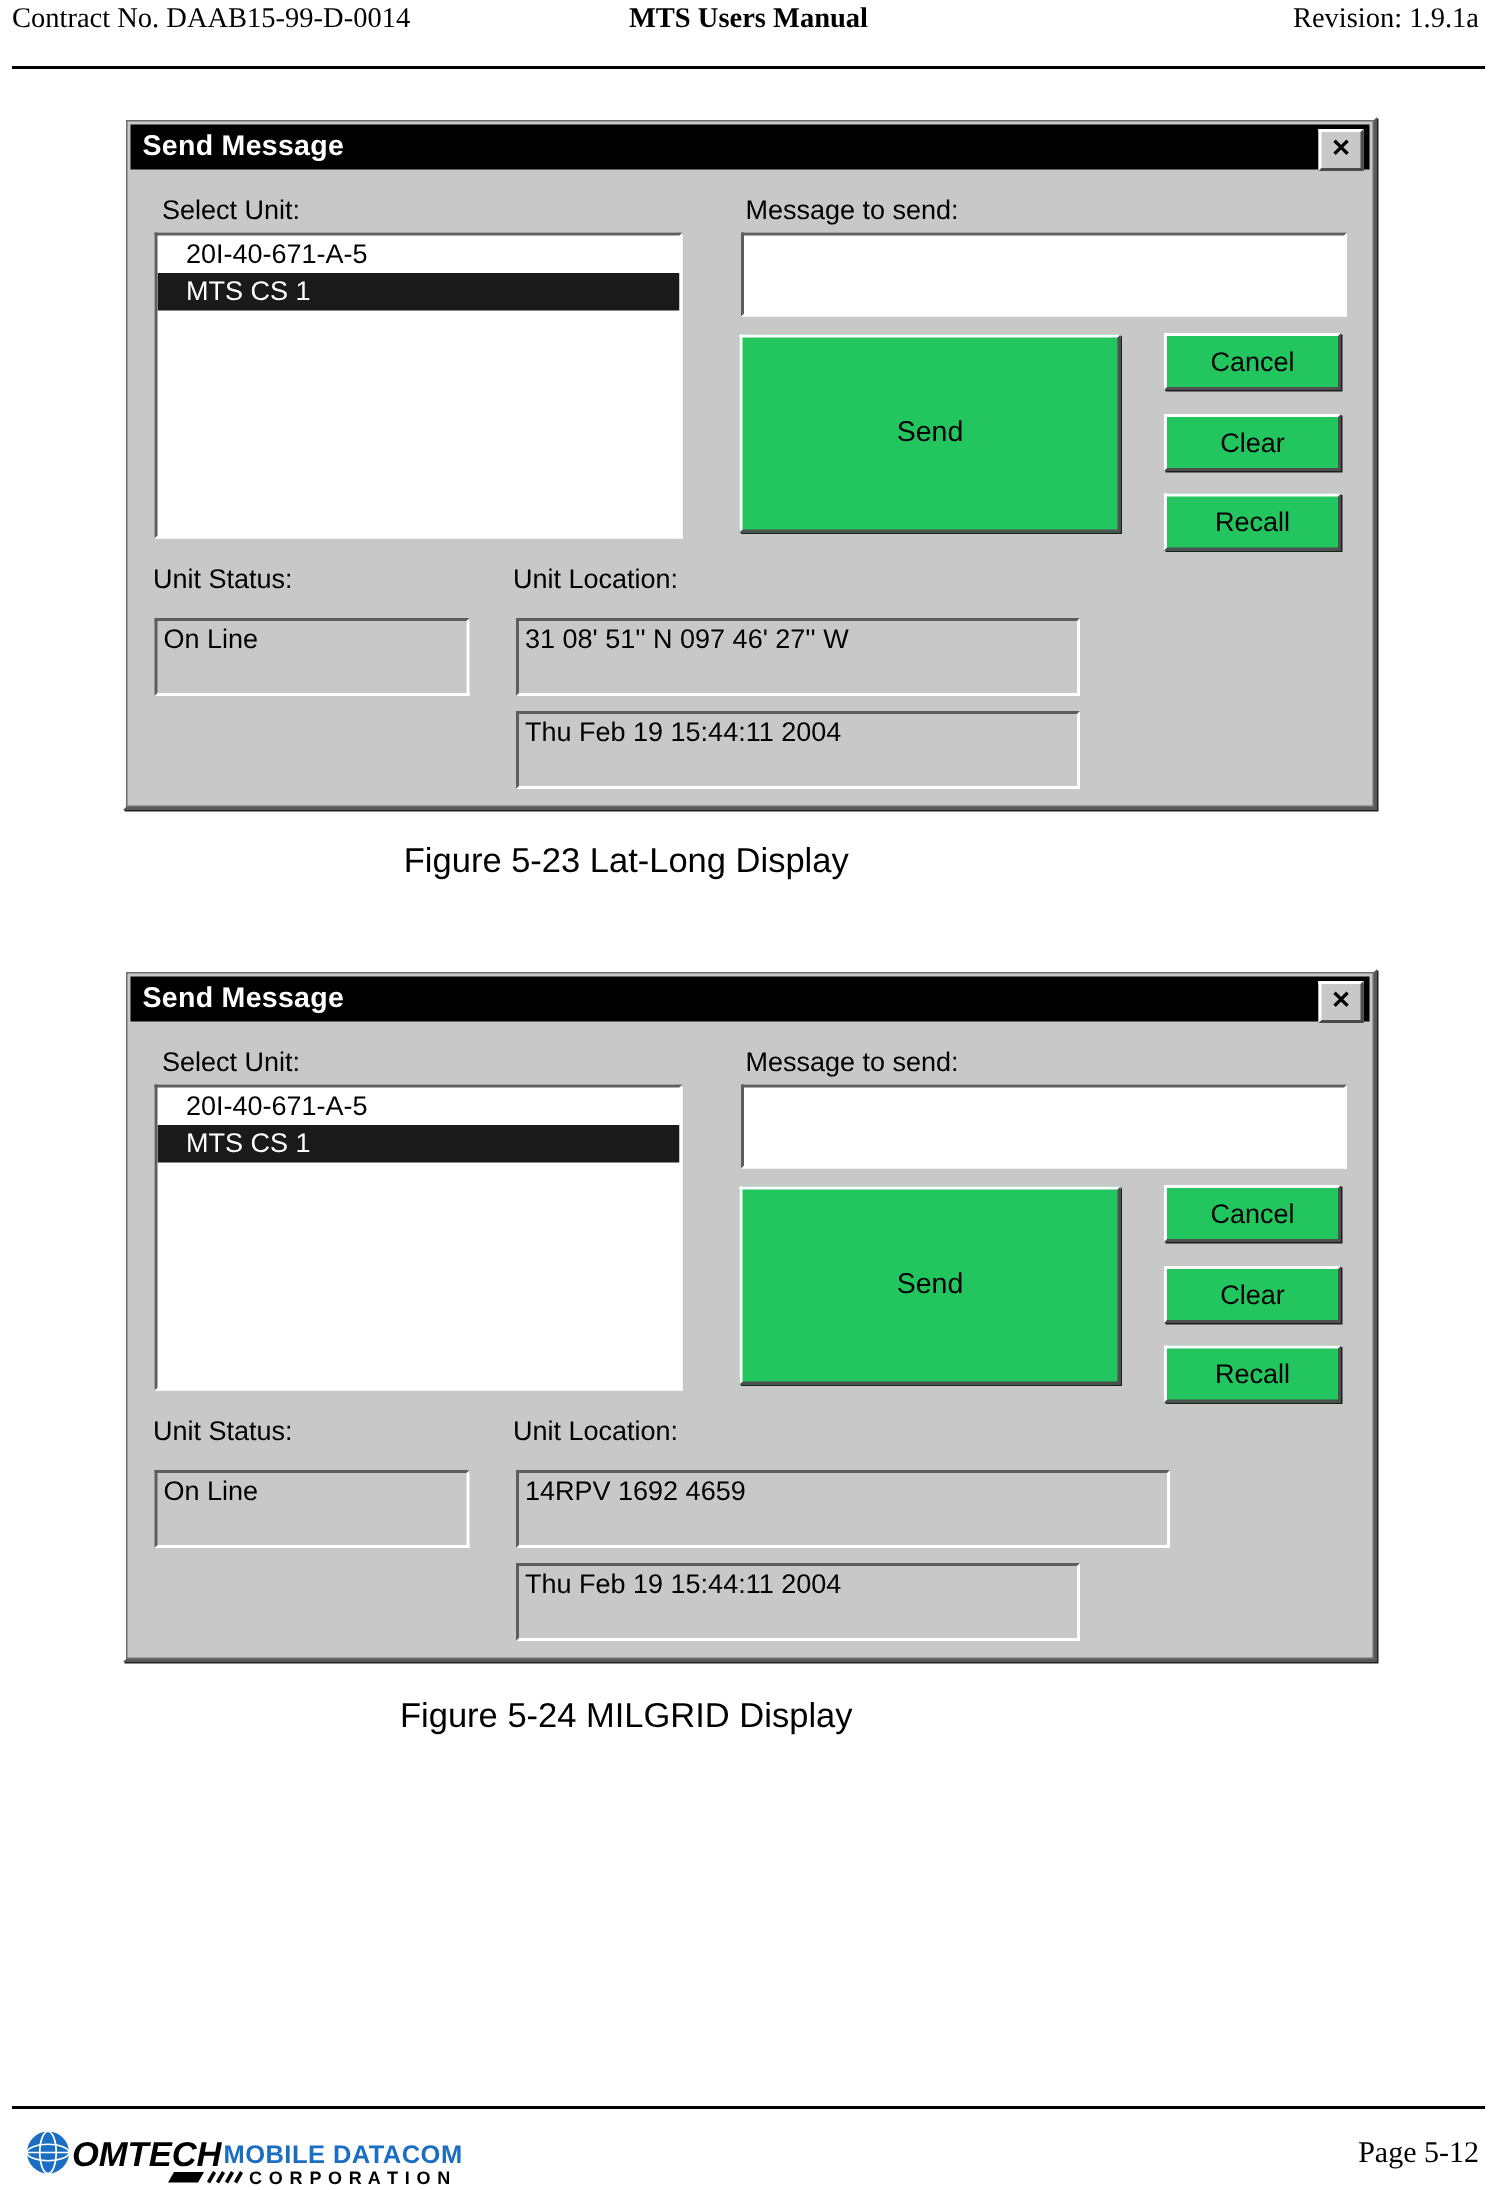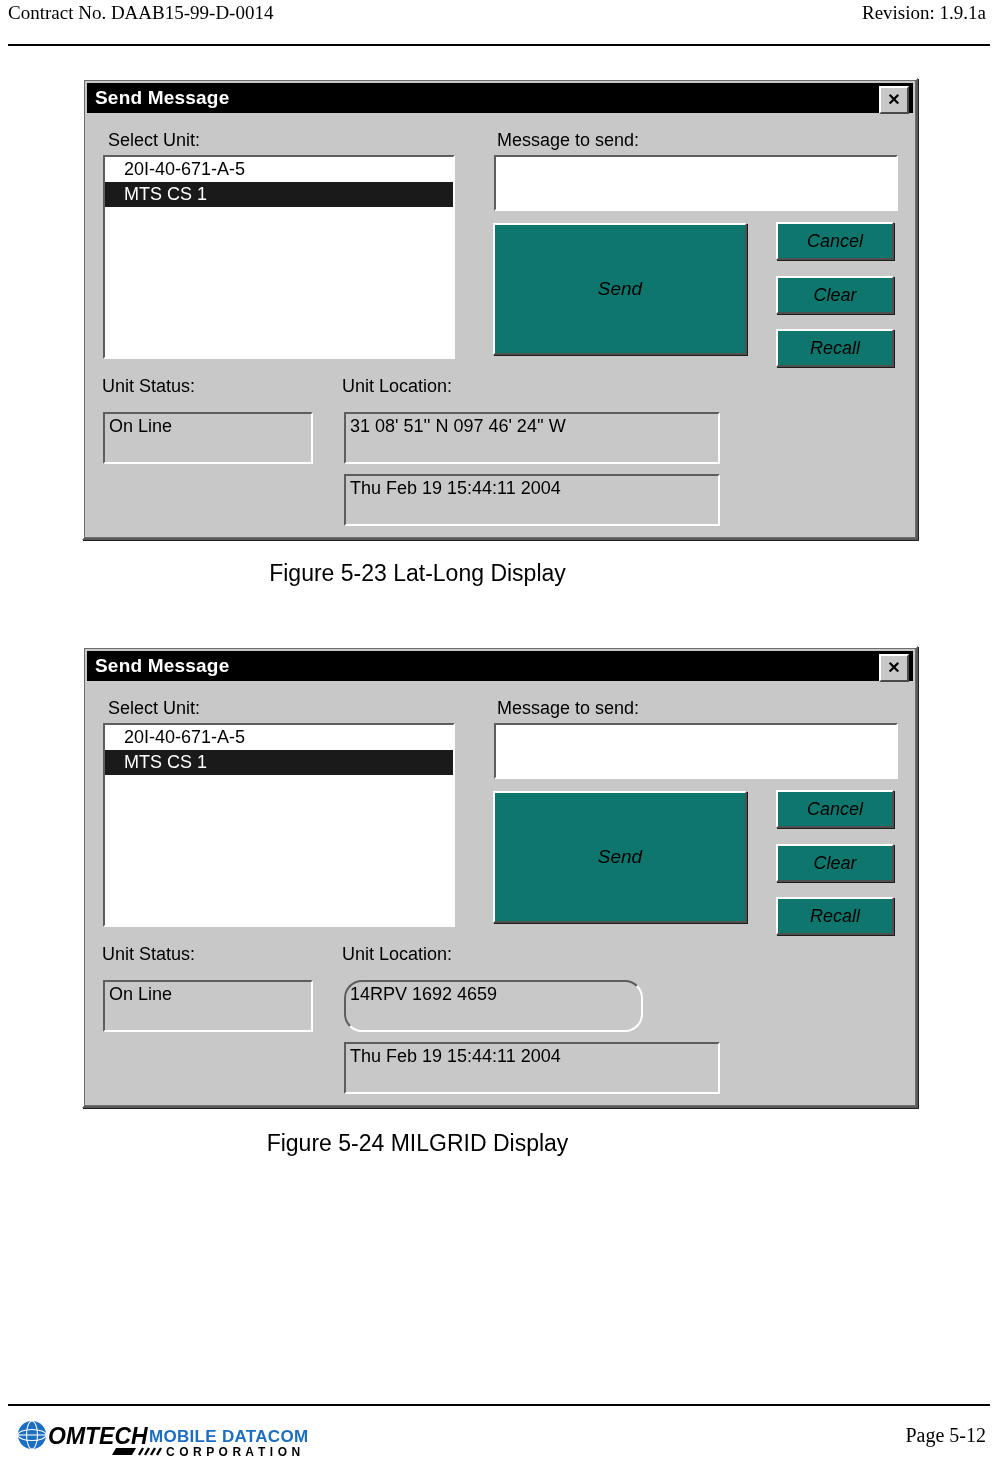--- a/index.html
+++ b/index.html
@@ -134,35 +134,34 @@
   .readout {
     font-size: 18px;
     color: #000;
     padding: 2px 4px 0 4px;
     white-space: nowrap;
   }
 
   
   .btn {
     position: absolute;
-    background: #0f766e;
+    background: #22c55e;
     border-top: 2px solid #ffffff;
     border-left: 2px solid #ffffff;
     border-right: 2px solid #4f4f4f;
     border-bottom: 2px solid #4f4f4f;
     box-shadow: 1px 1px 0 0 #1c1c1c;
     box-sizing: border-box;
     display: flex;
     align-items: center;
     justify-content: center;
     font-size: 18px;
     color: #000;
     cursor: default;
     white-space: nowrap;
-    font-style: italic;
   }
   .btn-send { font-size: 19px; }
 
   
   .caption {
     position: absolute;
     width: 835px;
     text-align: center;
     font-size: 23px;
     color: #000;
@@ -184,20 +183,21 @@
     font-size: 20px;
     color: #000;
     white-space: nowrap;
   }
 </style>
 </head>
 <body>
 
 <div class="page-header">
   <div class="hdr-left">Contract No. DAAB15-99-D-0014</div>
+  <div class="hdr-center">MTS Users Manual</div>
   <div class="hdr-right">Revision:  1.9.1a</div>
 </div>
 <div class="rule rule-top"></div>
 
 <div class="dialog" id="dlg1" style="left:82px; top:78px; width:832px; height:458px;">
   <div class="dlg-outline"></div>
 
   <div class="titlebar">
     <div class="title-text">Send Message</div>
     <div class="close-btn">✕</div>
@@ -217,21 +217,21 @@
   <div class="btn" style="left:692px; top:196px; width:118px; height:38px;">Clear</div>
   <div class="btn" style="left:692px; top:249px; width:118px; height:38px;">Recall</div>
 
   <div class="field-label" style="left:18px; top:296px;">Unit Status:</div>
   <div class="sunken sunken-gray" style="left:19px; top:320px; width:210px; height:52px;">
     <div class="readout">On Line</div>
   </div>
 
   <div class="field-label" style="left:258px; top:296px;">Unit Location:</div>
   <div class="sunken sunken-gray" style="left:260px; top:320px; width:376px; height:52px;">
-    <div class="readout">31 08' 51'' N 097 46' 24'' W</div>
+    <div class="readout">31 08' 51'' N 097 46' 27'' W</div>
   </div>
   <div class="sunken sunken-gray" style="left:260px; top:382px; width:376px; height:52px;">
     <div class="readout">Thu Feb 19 15:44:11 2004</div>
   </div>
 </div>
 
 <div class="caption" style="top:560px;">Figure 5-23   Lat-Long Display</div>
 
 <div class="dialog" id="dlg2" style="left:82px; top:646px; width:832px; height:458px;">
   <div class="dlg-outline"></div>
@@ -254,21 +254,21 @@
   <div class="btn" style="left:692px; top:142px; width:118px; height:38px;">Cancel</div>
   <div class="btn" style="left:692px; top:196px; width:118px; height:38px;">Clear</div>
   <div class="btn" style="left:692px; top:249px; width:118px; height:38px;">Recall</div>
 
   <div class="field-label" style="left:18px; top:296px;">Unit Status:</div>
   <div class="sunken sunken-gray" style="left:19px; top:320px; width:210px; height:52px;">
     <div class="readout">On Line</div>
   </div>
 
   <div class="field-label" style="left:258px; top:296px;">Unit Location:</div>
-  <div class="sunken sunken-gray" style="left:260px; top:320px; width:299px; height:52px;border-radius:18px;">
+  <div class="sunken sunken-gray" style="left:260px; top:320px; width:436px; height:52px;">
     <div class="readout">14RPV 1692 4659</div>
   </div>
   <div class="sunken sunken-gray" style="left:260px; top:382px; width:376px; height:52px;">
     <div class="readout">Thu Feb 19 15:44:11 2004</div>
   </div>
 </div>
 
 <div class="caption" style="top:1130px;">Figure 5-24   MILGRID Display</div>
 
 <div class="rule rule-bottom"></div>

